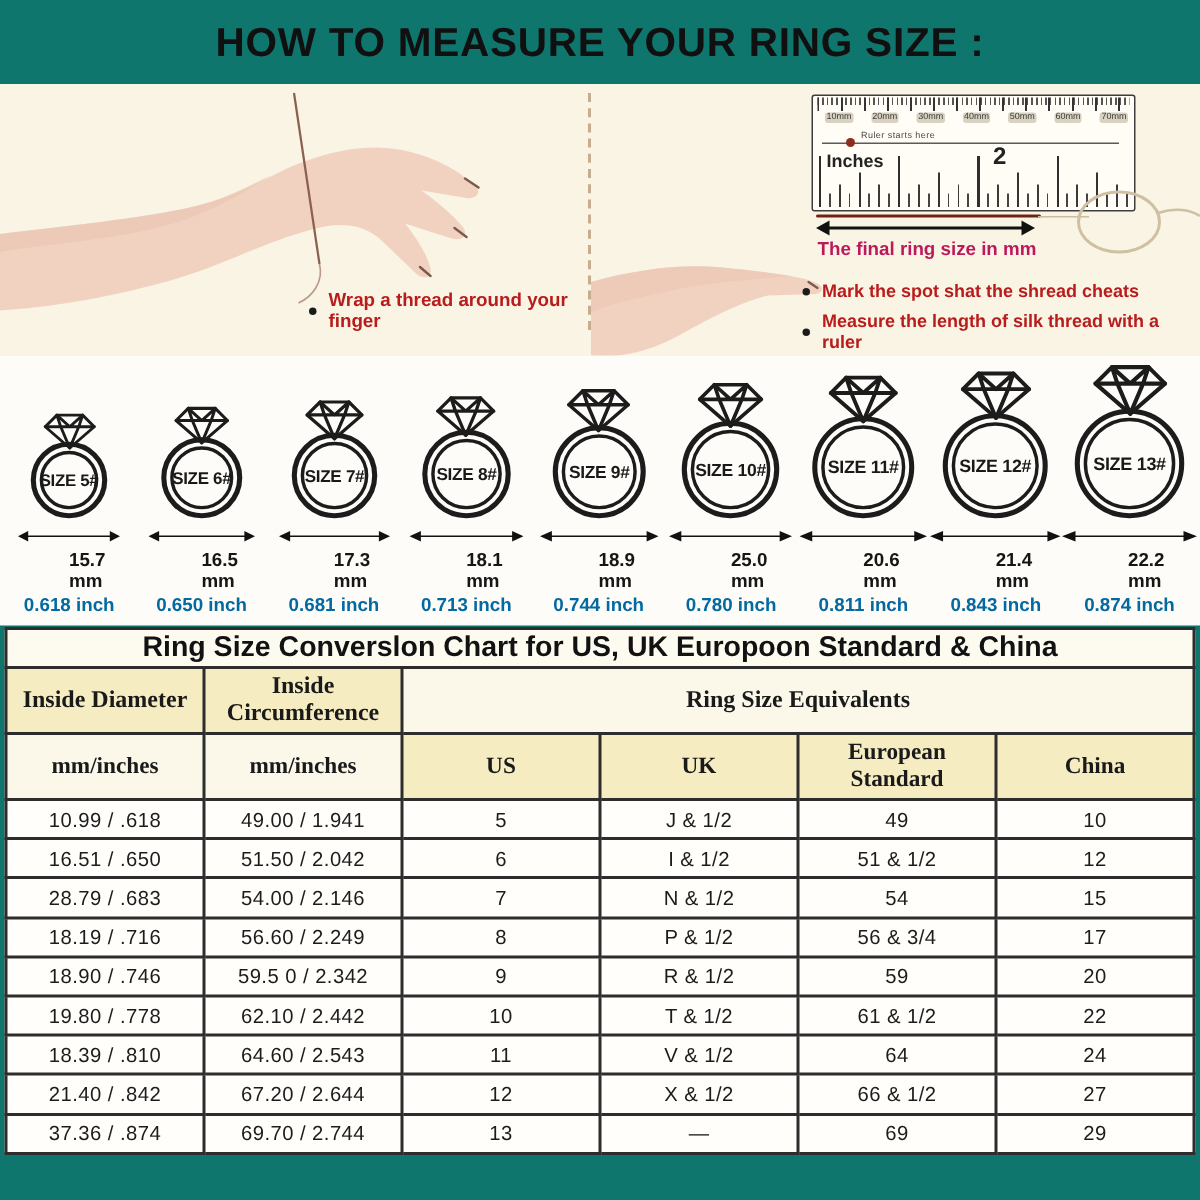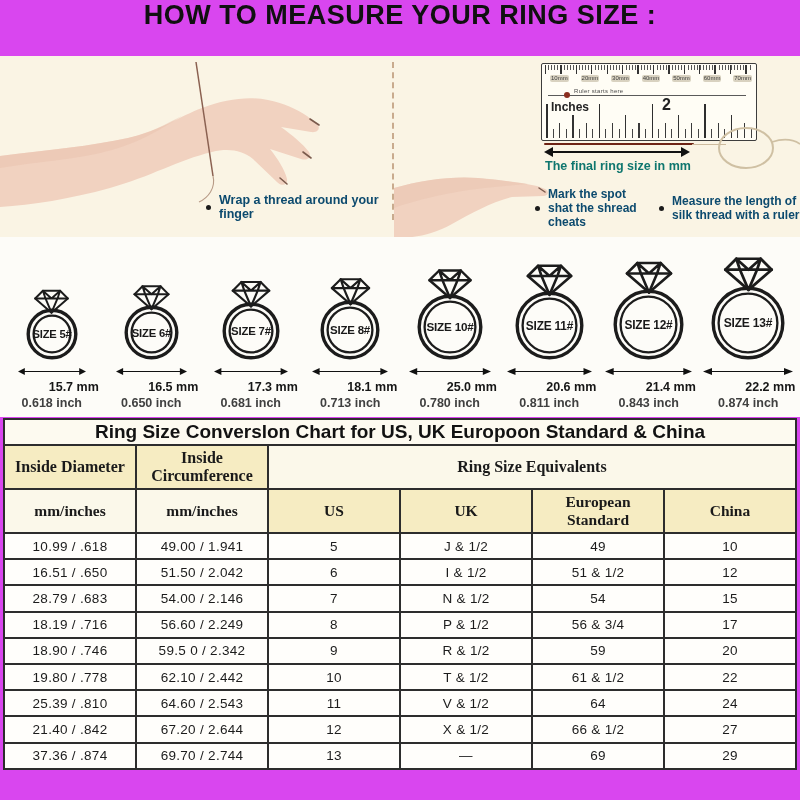--- a/index.html
+++ b/index.html
@@ -5,31 +5,31 @@
   html,body{margin:0;padding:0;}
   body{
     width:800px;height:800px;overflow:hidden;
     font-family:"Liberation Sans",sans-serif;
     background:#faf3e2;color:#161616;
     -webkit-font-smoothing:antialiased;
   }
   .page{width:800px;height:800px;position:relative;}
 
   
-  .hdr{height:56px;display:flex;align-items:flex-start;justify-content:center;background:#d946ef;}
+  .hdr{height:56px;display:flex;align-items:center;justify-content:center;background:#0f766e;}
   .hdr h1{margin:0;font-size:27px;font-weight:700;letter-spacing:.5px;color:#101010;}
 
   
   .illus{height:181px;display:flex;background:#faf4e4;position:relative;}
   .panel{position:relative;height:181px;}
   .panel-left{width:392px;}
   .panel-right{width:406px;}
   .divider{width:0;border-left:2px dashed #c9ab8e;height:158px;margin-top:6px;}
   .hand-svg{position:absolute;left:0;top:0;}
-  .bullet-line{position:absolute;display:flex;align-items:center;gap:8px;font-size:12.5px;font-weight:600;color:#0c4a6e;}
+  .bullet-line{position:absolute;display:flex;align-items:center;gap:8px;font-size:12.5px;font-weight:600;color:#b91c1c;}
   .bdot{width:5px;height:5px;border-radius:50%;background:#1b1b1b;flex:0 0 auto;}
   .left-bullet{left:206px;top:137px;}
 
   
   .ruler{position:absolute;left:147px;top:7px;width:216px;height:78px;background:#fffdf5;
          border:1.6px solid #3d3d3d;border-radius:2px;box-sizing:border-box;}
   .mmt-small,.mmt-big{position:absolute;top:1px;left:3px;right:3px;}
   .mmt-small{height:5px;background:repeating-linear-gradient(90deg,#555 0 1px,transparent 1px 3.1px);}
   .mmt-big{height:9px;background:repeating-linear-gradient(90deg,#333 0 1.3px,transparent 1.3px 15.4px);}
   .mm-labels{position:absolute;top:11px;left:8px;right:4px;display:flex;justify-content:space-between;}
@@ -49,41 +49,41 @@
   .thread-dark{position:absolute;left:150px;top:87px;width:150px;height:2.4px;background:#6e2314;border-radius:2px;}
   .thread-light{position:absolute;left:298px;top:87.5px;width:34px;height:1.6px;background:#cdbb9e;}
   .loop-svg{position:absolute;left:320px;top:66px;}
 
   .size-arrow{position:absolute;left:150px;top:90px;width:146px;height:12px;}
   .arrow-line{position:absolute;top:5px;left:6px;right:6px;height:1.6px;background:#111;}
   .ah{position:absolute;top:1px;width:0;height:0;border-top:5px solid transparent;border-bottom:5px solid transparent;}
   .ah-l{left:0;border-right:9px solid #111;}
   .ah-r{right:0;border-left:9px solid #111;}
   .arrow-label{position:absolute;left:138px;top:103px;width:172px;text-align:center;
-               font-size:12.5px;font-weight:700;color:#0f766e;}
-  .right-bullets{position:absolute;left:141px;top:131px;display:flex;flex-direction:row;gap:6px;}
+               font-size:12.5px;font-weight:700;color:#be185d;}
+  .right-bullets{position:absolute;left:141px;top:131px;display:flex;flex-direction:column;gap:6px;}
   .right-bullets .bullet-line{position:static;font-size:12px;}
 
   
   .rings{height:180px;background:#fdfcf8;display:flex;align-items:stretch;justify-content:space-between;padding:0 2px;box-sizing:border-box;}
   .ring-cell{flex:1 1 0;display:flex;flex-direction:column;align-items:center;justify-content:flex-end;padding-bottom:7px;overflow:visible;}
   .diamond{margin-bottom:-7px;z-index:1;}
   .diamond path{fill:none;stroke:#1c1c1c;stroke-width:4.5;stroke-linejoin:round;stroke-linecap:round;}
   .ring-svg circle{fill:none;stroke:#1c1c1c;}
   .ring-svg .c-outer{stroke-width:3.4;}
   .ring-svg .c-inner{stroke-width:2.3;}
   .ring-svg text{font-family:"Liberation Sans",sans-serif;font-weight:600;fill:#191919;text-anchor:middle;letter-spacing:-.2px;}
   .arrow-svg{height:9px;margin-top:7px;display:block;}
   .arrow-svg line{stroke:#111;stroke-width:1.2;}
   .arrow-svg polygon{fill:#111;}
   .ring-mm{margin-top:4px;font-size:12.5px;font-weight:600;color:#161616;margin-left:44px;}
-  .ring-inch{margin-top:2px;font-size:12.5px;font-weight:600;color:#404040;}
+  .ring-inch{margin-top:2px;font-size:12.5px;font-weight:600;color:#0369a1;}
 
   
-  .table-sec{height:383px;background:#d946ef;padding:1px 3px 16px 3px;box-sizing:border-box;}
+  .table-sec{height:383px;background:#0f766e;padding:1px 3px 16px 3px;box-sizing:border-box;}
   table{width:794px;border-collapse:collapse;table-layout:fixed;background:#fffefb;}
   td,th{border:2px solid #2d2d2d;text-align:center;vertical-align:middle;padding:0 2px;box-sizing:border-box;}
   .t-title{height:26px;background:#fdfaf0;font-size:19px;font-weight:600;color:#121212;font-family:"Liberation Sans",sans-serif;}
   th{font-family:"Liberation Serif",serif;font-weight:600;color:#1a1a1a;}
   .h-yellow{background:#f6ecc2;}
   .h-cream{background:#fbf8ea;}
   .hr1 th{height:44px;font-size:16px;}
   .hr2 th{height:44px;font-size:15.5px;}
   tbody td{height:26.2px;font-size:13.5px;letter-spacing:.3px;color:#1c1c1c;font-family:"Liberation Sans",sans-serif;}
 </style>
@@ -247,20 +247,38 @@
         </svg>
         <svg class="arrow-svg" viewBox="0 0 100 10" preserveAspectRatio="none" width="76" height="9">
           <line x1="2" y1="5" x2="98" y2="5"></line>
           <polygon points="0,5 10,1.2 10,8.8"></polygon>
           <polygon points="100,5 90,1.2 90,8.8"></polygon>
         </svg>
         <div class="ring-mm">18.1 mm</div>
         <div class="ring-inch">0.713 inch</div>
       </div>
 
+      <div class="ring-cell">
+        <svg class="diamond" viewBox="0 0 100 62" width="52" height="33">
+          <path d="M30,6 H70 L88,24 L50,57 L12,24 Z"></path>
+          <path d="M12,24 H88 M30,6 L50,24 L70,6 M30,6 L36,24 M70,6 L64,24 M36,24 L50,57 M64,24 L50,57"></path>
+        </svg>
+        <svg class="ring-svg" width="63" height="63" viewBox="0 0 63 63">
+          <circle class="c-outer" cx="31.5" cy="31.5" r="29.3"></circle>
+          <circle class="c-inner" cx="31.5" cy="31.5" r="23.9"></circle>
+          <text x="31.5" y="35.5" font-size="11.6">SIZE 9#</text>
+        </svg>
+        <svg class="arrow-svg" viewBox="0 0 100 10" preserveAspectRatio="none" width="79" height="9">
+          <line x1="2" y1="5" x2="98" y2="5"></line>
+          <polygon points="0,5 10,1.2 10,8.8"></polygon>
+          <polygon points="100,5 90,1.2 90,8.8"></polygon>
+        </svg>
+        <div class="ring-mm">18.9 mm</div>
+        <div class="ring-inch">0.744 inch</div>
+      </div>
 
       <div class="ring-cell">
         <svg class="diamond" viewBox="0 0 100 62" width="54" height="34">
           <path d="M30,6 H70 L88,24 L50,57 L12,24 Z"></path>
           <path d="M12,24 H88 M30,6 L50,24 L70,6 M30,6 L36,24 M70,6 L64,24 M36,24 L50,57 M64,24 L50,57"></path>
         </svg>
         <svg class="ring-svg" width="66" height="66" viewBox="0 0 66 66">
           <circle class="c-outer" cx="33" cy="33" r="30.8"></circle>
           <circle class="c-inner" cx="33" cy="33" r="25.4"></circle>
           <text x="33" y="37" font-size="11.7">SIZE 10#</text>
@@ -402,21 +420,21 @@
           <tr>
             <td>19.80 / .778</td>
             <td>62.10 / 2.442</td>
             <td>10</td>
             <td>T &amp; 1/2</td>
             <td>61 &amp; 1/2</td>
             <td>22</td>
           </tr>
 
           <tr>
-            <td>25.39 / .810</td>
+            <td>18.39 / .810</td>
             <td>64.60 / 2.543</td>
             <td>11</td>
             <td>V &amp; 1/2</td>
             <td>64</td>
             <td>24</td>
           </tr>
 
           <tr>
             <td>21.40 / .842</td>
             <td>67.20 / 2.644</td>

